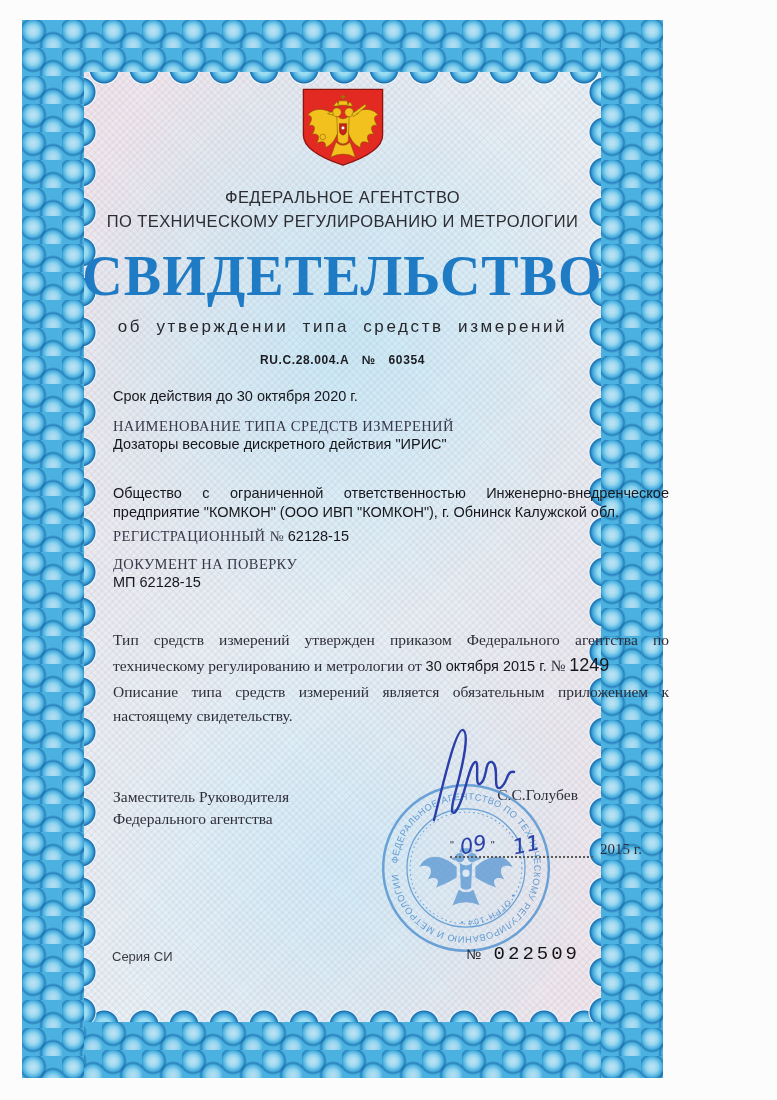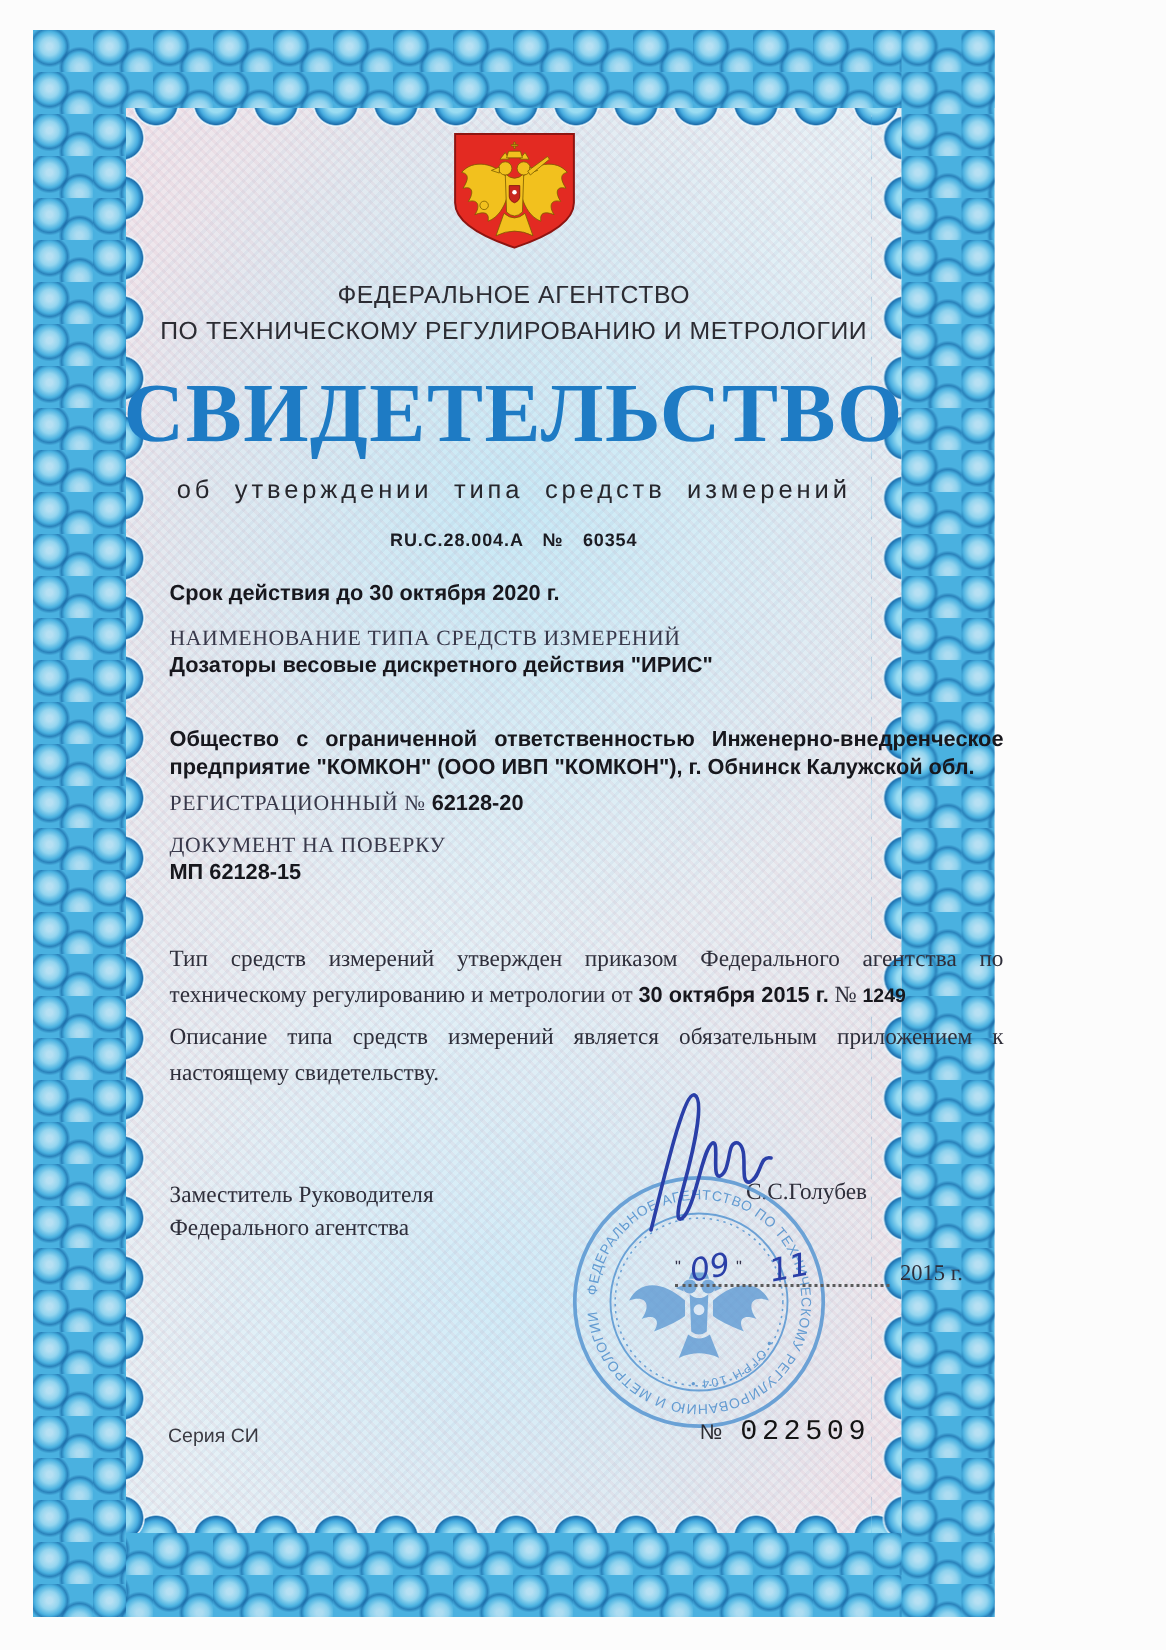--- a/index.html
+++ b/index.html
@@ -52,21 +52,21 @@
     background-size:20px 40px;background-repeat:repeat-y;}
   
   .abs{position:absolute;}
   .centered{left:0;right:0;text-align:center;}
   .col{left:91px;width:556px;}
   .agency{top:166px;font-size:16.5px;line-height:1.45;letter-spacing:.4px;color:#2c2c33;}
   .title{top:224px;font-family:"Liberation Serif",serif;font-weight:bold;font-size:56px;
          letter-spacing:1px;color:#1e7bc4;}
   .subtitle{top:297px;font-size:17px;letter-spacing:2.6px;word-spacing:7px;color:#26262c;}
   .docnum{top:333px;font-size:12px;font-weight:bold;letter-spacing:.6px;word-spacing:9px;color:#1b1b22;}
-  .bold-sans{font-family:"Liberation Sans",sans-serif;font-weight:bold;color:#17171d;}
+  .bold-sans{font-family:"Liberation Sans",sans-serif;font-weight:normal;color:#17171d;}
   .label-serif{font-family:"Liberation Serif",serif;color:#38384a;letter-spacing:.4px;}
   .f14{font-size:14.5px;}
   .para{font-family:"Liberation Serif",serif;font-size:15.5px;line-height:1.52;
         text-align:justify;color:#2e2e3a;}
   .signer{top:766px;left:91px;width:260px;font-family:"Liberation Serif",serif;
           font-size:15.5px;line-height:1.4;color:#2e2e3a;}
   .signer-name{top:766px;right:85px;font-family:"Liberation Serif",serif;font-size:15.5px;color:#2e2e3a;}
   
   .dateline{top:808px;left:428px;width:192px;height:30px;display:flex;align-items:flex-end;}
   .dl-filled{flex:1;display:flex;align-items:flex-end;border-bottom:2px dotted #5a5a5a;
@@ -135,29 +135,29 @@
 
   <div class="abs col bold-sans f14" style="top:368px;">Срок действия до  30 октября 2020 г.</div>
 
   <div class="abs col label-serif f14" style="top:398px;">НАИМЕНОВАНИЕ ТИПА СРЕДСТВ ИЗМЕРЕНИЙ</div>
   <div class="abs col bold-sans f14" style="top:416px;">Дозаторы весовые дискретного действия "ИРИС"</div>
 
   <div class="abs col bold-sans f14" style="top:464px;line-height:1.3;text-align:justify;">Общество с ограниченной ответственностью Инженерно-внедренческое предприятие "КОМКОН" (ООО ИВП "КОМКОН"), г. Обнинск Калужской обл.</div>
 
   <div class="abs col f14" style="top:508px;">
     <span class="label-serif">РЕГИСТРАЦИОННЫЙ № </span>
-    <span class="bold-sans">62128-20</span>
+    <span class="bold-sans">62128-15</span>
   </div>
 
   <div class="abs col label-serif f14" style="top:536px;">ДОКУМЕНТ НА ПОВЕРКУ</div>
   <div class="abs col bold-sans f14" style="top:554px;">МП 62128-15</div>
 
 
   <div class="abs col para" style="top:608px;">
-    <span>Тип средств измерений утвержден приказом Федерального агентства по техническому регулированию и метрологии от </span><span class="bold-sans" style="font-size:14.5px;">30 октября 2015 г.</span><span> № </span><span class="bold-sans" style="font-size:13px;">1249</span>
+    <span>Тип средств измерений утвержден приказом Федерального агентства по техническому регулированию и метрологии от </span><span class="bold-sans" style="font-size:14.5px;">30 октября 2015 г.</span><span> № </span><span class="bold-sans" style="font-size:18px;">1249</span>
   </div>
   <div class="abs col para" style="top:660px;">Описание типа средств измерений является обязательным приложением к настоящему свидетельству.</div>
 
   <div class="abs signer">
     <div>Заместитель Руководителя</div>
     <div>Федерального агентства</div>
   </div>
   <div class="abs signer-name">С.С.Голубев</div>
 
   <div class="abs stamp">

